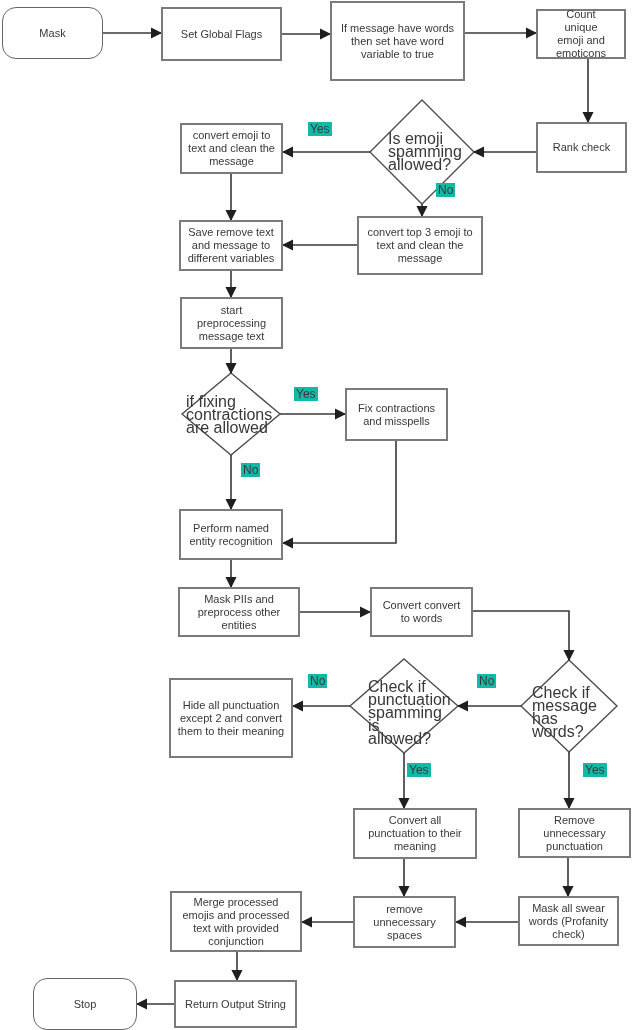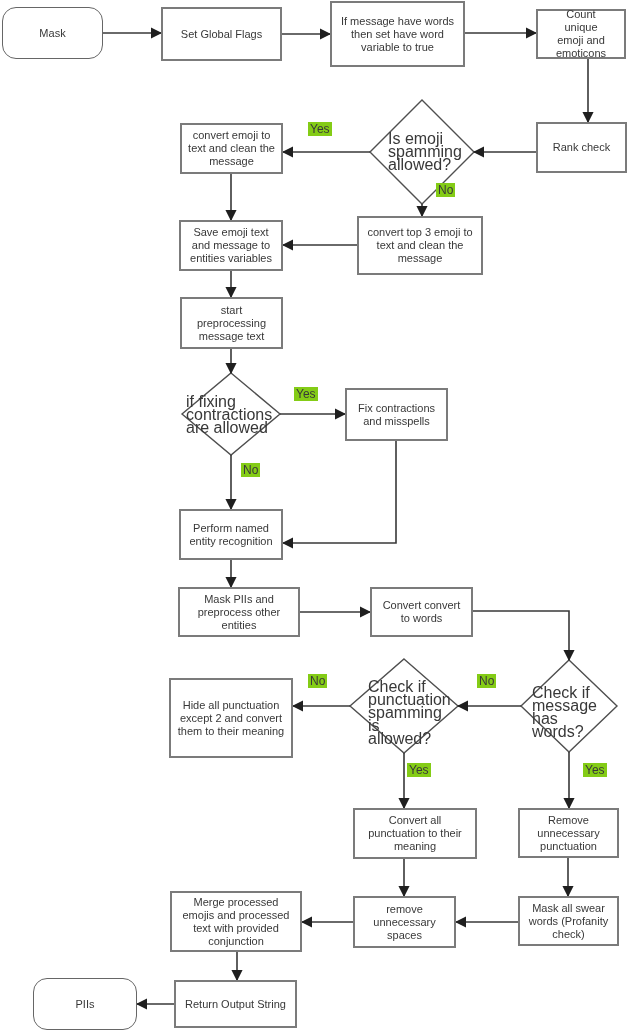--- a/index.html
+++ b/index.html
@@ -12,21 +12,21 @@
     position:absolute;z-index:2;background:#ffffff;border:2px solid #7b7b7b;
     box-sizing:border-box;display:flex;align-items:center;justify-content:center;
     text-align:center;font-size:11px;line-height:13px;color:#383838;padding:1px 5px;
   }
   .term{border-radius:14px;border-color:#666666;border-width:1.5px;}
   .dlabel{
     position:absolute;z-index:2;font-size:16px;line-height:13px;
     color:#383838;background:transparent;
   }
   .elabel{
-    position:absolute;z-index:2;font-size:12px;color:#383838;background:#84cc16;padding:0 2px;
+    position:absolute;z-index:2;font-size:12px;color:#383838;background:#14b8a6;padding:0 2px;
   }
 </style>
 </head>
 <body>
 
 <svg class="wires" width="640" height="1030" viewBox="0 0 640 1030">
   <defs>
     <marker id="arrow" viewBox="0 0 10 10" refX="9" refY="5" markerWidth="7" markerHeight="7" orient="auto-start-reverse">
       <path d="M0,0 L10,5 L0,10 z" fill="#1f1f1f"></path>
     </marker>
@@ -65,39 +65,39 @@
     <polyline points="568,858 568,896"></polyline>
     <polyline points="518,922 456,922"></polyline>
     <polyline points="353,922 302,922"></polyline>
     <polyline points="237,952 237,980"></polyline>
     <polyline points="174,1004 137,1004"></polyline>
   </g>
 </svg>
 
 <div class="node term" style="left:2px;top:7px;width:101px;height:52px">Mask</div>
 <div class="node" style="left:161px;top:7px;width:121px;height:54px">Set Global Flags</div>
-<div class="node" style="left:330px;top:1px;width:135px;height:66px;padding:1px 0">If message have words then set have  word variable to true</div>
+<div class="node" style="left:330px;top:1px;width:135px;height:80px;padding:1px 0">If message have words then set have  word variable to true</div>
 <div class="node" style="left:536px;top:9px;width:90px;height:50px;padding:1px 12px">Count unique emoji and emoticons</div>
 <div class="node" style="left:536px;top:122px;width:91px;height:51px">Rank check</div>
 <div class="node" style="left:180px;top:123px;width:103px;height:51px">convert emoji to text and clean the message</div>
 <div class="node" style="left:357px;top:216px;width:126px;height:59px">convert top 3 emoji to text and clean the message</div>
-<div class="node" style="left:179px;top:220px;width:104px;height:51px">Save emoji text and message to entities variables</div>
+<div class="node" style="left:179px;top:220px;width:104px;height:51px">Save remove text and message to different variables</div>
 <div class="node" style="left:180px;top:297px;width:103px;height:52px">start preprocessing message text</div>
 <div class="node" style="left:345px;top:388px;width:103px;height:53px">Fix contractions and misspells</div>
 <div class="node" style="left:179px;top:509px;width:104px;height:51px">Perform named entity recognition</div>
 <div class="node" style="left:178px;top:587px;width:122px;height:50px">Mask PIIs and preprocess other entities</div>
 <div class="node" style="left:370px;top:587px;width:103px;height:50px">Convert convert to words</div>
 <div class="node" style="left:169px;top:678px;width:124px;height:80px;padding:1px 3px">Hide all punctuation except 2 and convert them to their meaning</div>
 <div class="node" style="left:353px;top:808px;width:124px;height:51px">Convert all punctuation to their meaning</div>
-<div class="node" style="left:518px;top:808px;width:101px;height:50px">Remove unnecessary punctuation</div>
+<div class="node" style="left:518px;top:808px;width:113px;height:50px">Remove unnecessary punctuation</div>
 <div class="node" style="left:170px;top:891px;width:132px;height:61px;padding:8px 8px">Merge processed emojis and processed text with provided conjunction</div>
 <div class="node" style="left:353px;top:896px;width:103px;height:52px">remove unnecessary spaces</div>
 <div class="node" style="left:518px;top:896px;width:101px;height:50px;padding:1px 2px">Mask all swear words (Profanity check)</div>
 <div class="node" style="left:174px;top:980px;width:123px;height:48px">Return Output String</div>
-<div class="node term" style="left:33px;top:978px;width:104px;height:52px">PIIs</div>
+<div class="node term" style="left:33px;top:978px;width:104px;height:52px">Stop</div>
 
 <div class="dlabel" style="left:388px;top:132px;width:68px">Is emoji spamming allowed?</div>
 <div class="dlabel" style="left:186px;top:395px;width:90px">if fixing contractions are allowed</div>
 <div class="dlabel" style="left:368px;top:680px;width:72px">Check if punctuation spamming is allowed?</div>
 <div class="dlabel" style="left:532px;top:686px;width:74px">Check if message has words?</div>
 
 <div class="elabel" style="left:308px;top:122px">Yes</div>
 <div class="elabel" style="left:436px;top:183px">No</div>
 <div class="elabel" style="left:294px;top:387px">Yes</div>
 <div class="elabel" style="left:241px;top:463px">No</div>

